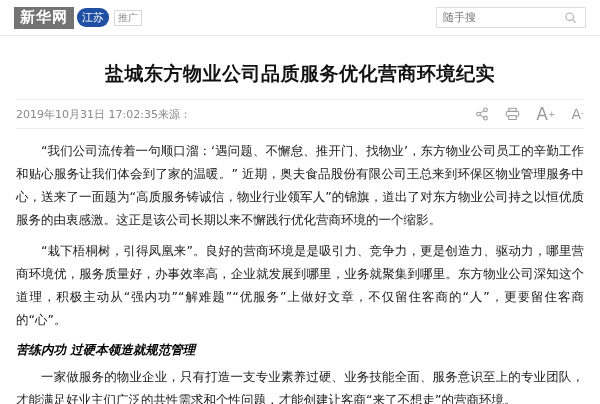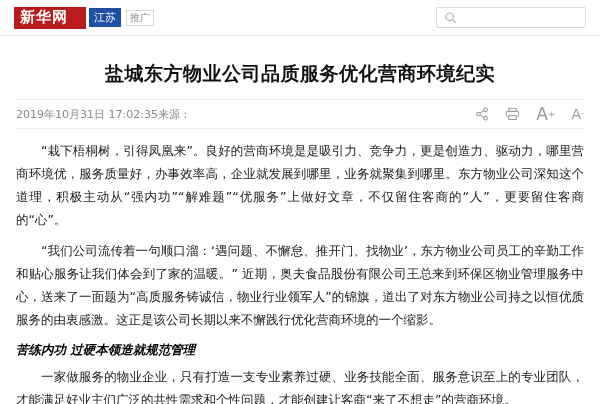--- a/index.html
+++ b/index.html
@@ -24,37 +24,38 @@
     align-items: center;
     padding: 0 14px;
     border-bottom: 1px solid #e8e8e8;
   }
   .logo-block {
     display: flex;
     align-items: center;
     gap: 0;
   }
   .logo-xinhua {
-    background: #b91c1c;
+    background: #737373;
     color: #ffffff;
     font-size: 15px;
     font-weight: bold;
     letter-spacing: 1px;
-    padding: 3px 18px 4px 6px;
+    padding: 3px 6px 4px 6px;
     line-height: 1;
     font-family: "DejaVu Sans", sans-serif;
   }
   .logo-jiangsu {
     background: #1f4fa3;
     color: #ffffff;
     font-size: 11px;
     padding: 4px 5px;
     margin-left: 3px;
     line-height: 1;
     font-family: "DejaVu Sans", sans-serif;
+    border-radius: 9px;
   }
   .logo-tag {
     color: #888;
     font-size: 10px;
     margin-left: 5px;
     border: 1px solid #d8d8d8;
     padding: 1px 3px;
     line-height: 1.2;
     font-family: "DejaVu Sans", sans-serif;
   }
@@ -161,20 +162,21 @@
 <div class="page">
 
   <div class="header">
     <div class="logo-block">
       <span class="logo-xinhua">新华网</span>
       <span class="logo-jiangsu">江苏</span>
       <span class="logo-tag">推广</span>
     </div>
     <div class="header-spacer"></div>
     <div class="search-box">
+      <input type="text" placeholder="随手搜" style="">
       <span class="search-btn">
         <svg width="13" height="13" viewBox="0 0 16 16" fill="none" stroke="#b0b0b0" stroke-width="1.4">
           <circle cx="7" cy="7" r="4.6"></circle>
           <line x1="10.4" y1="10.4" x2="14" y2="14" stroke-linecap="round"></line>
         </svg>
       </span>
     </div>
   </div>
 
   <div class="title-wrap">
@@ -207,20 +209,20 @@
           <sup>+</sup>
       </span>
       <span class="icon-btn font-small">
         <span>A</span>
           <sub>-</sub>
       </span>
     </span>
   </div>
 
   <div class="body-wrap">
+    <p class="para">“我们公司流传着一句顺口溜：‘遇问题、不懈怠、推开门、找物业’，东方物业公司员工的辛勤工作和贴心服务让我们体会到了家的温暖。” 近期，奥夫食品股份有限公司王总来到环保区物业管理服务中心，送来了一面题为“高质服务铸诚信，物业行业领军人”的锦旗，道出了对东方物业公司持之以恒优质服务的由衷感激。这正是该公司长期以来不懈践行优化营商环境的一个缩影。</p>
     <p class="para">“栽下梧桐树，引得凤凰来”。良好的营商环境是是吸引力、竞争力，更是创造力、驱动力，哪里营商环境优，服务质量好，办事效率高，企业就发展到哪里，业务就聚集到哪里。东方物业公司深知这个道理，积极主动从“强内功”“解难题”“优服务”上做好文章，不仅留住客商的“人”，更要留住客商的“心”。</p>
-    <p class="para">“我们公司流传着一句顺口溜：‘遇问题、不懈怠、推开门、找物业’，东方物业公司员工的辛勤工作和贴心服务让我们体会到了家的温暖。” 近期，奥夫食品股份有限公司王总来到环保区物业管理服务中心，送来了一面题为“高质服务铸诚信，物业行业领军人”的锦旗，道出了对东方物业公司持之以恒优质服务的由衷感激。这正是该公司长期以来不懈践行优化营商环境的一个缩影。</p>
     <p class="subhead">苦练内功 过硬本领造就规范管理</p>
     <p class="para">一家做服务的物业企业，只有打造一支专业素养过硬、业务技能全面、服务意识至上的专业团队，才能满足好业主们广泛的共性需求和个性问题，才能创建让客商“来了不想走”的营商环境。</p>
 
   </div>
 
 </div>
 
 </body></html>

